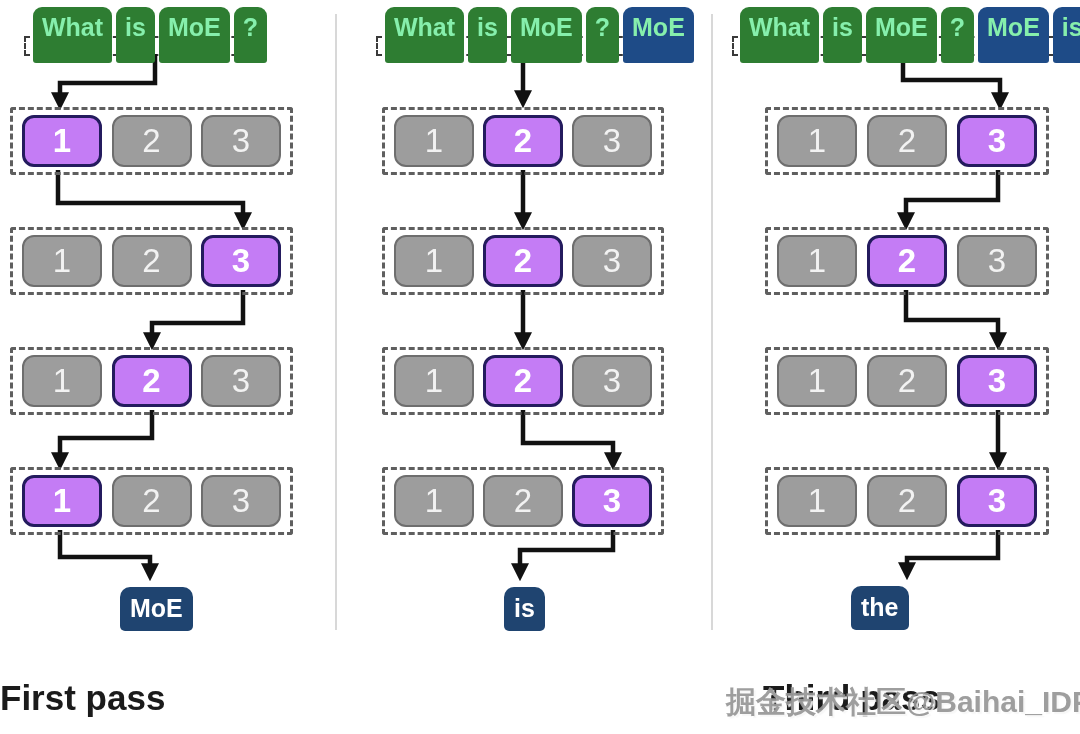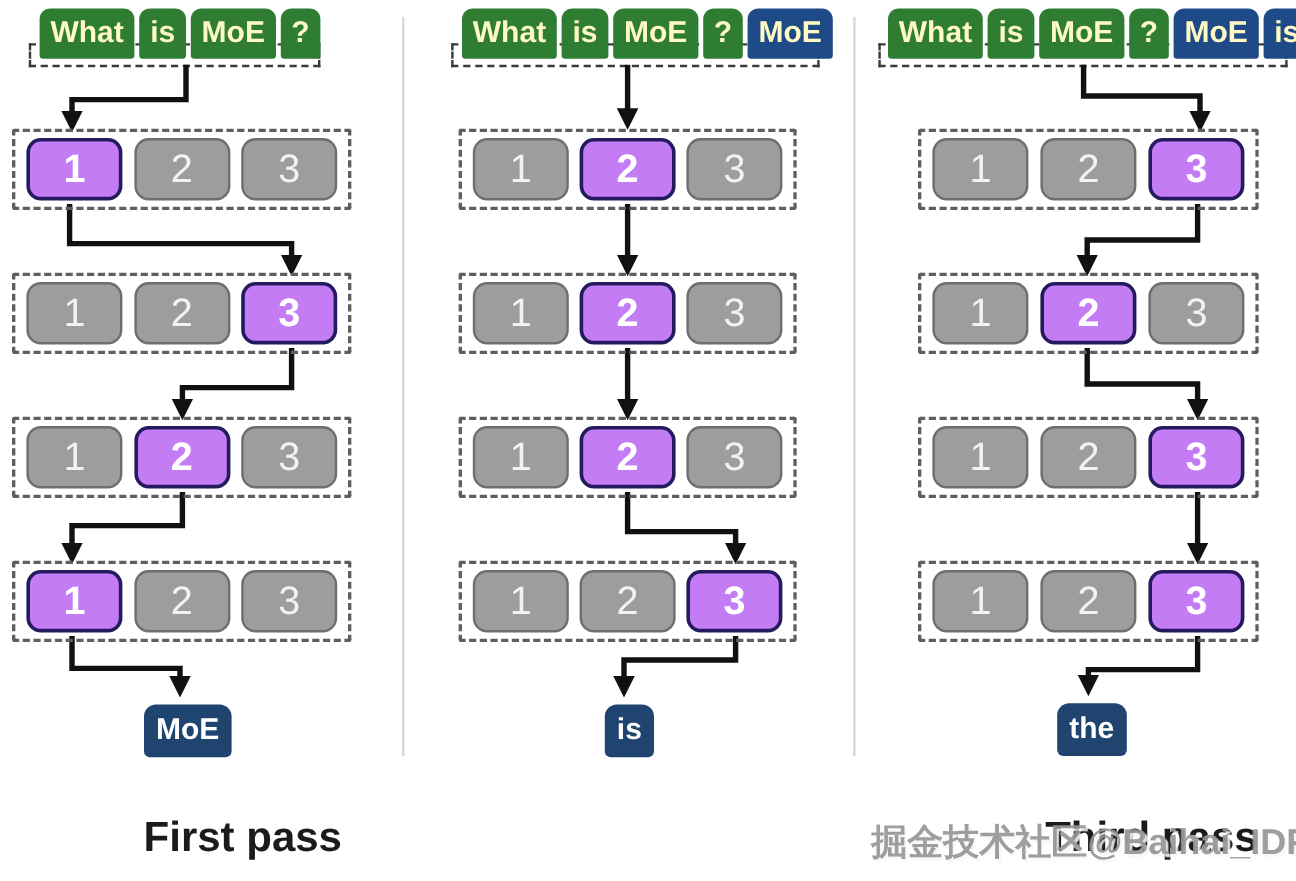--- a/index.html
+++ b/index.html
@@ -2,34 +2,34 @@
 <html><head>
 <meta charset="utf-8">
 <style>
   html,body{margin:0;padding:0;background:#fff;}
   .canvas{position:relative;width:1080px;height:734px;background:#ffffff;
           font-family:"Liberation Sans",sans-serif;overflow:hidden;}
   .divider{position:absolute;top:14px;height:616px;width:2px;background:#d8d8d8;}
   svg.arrows{position:absolute;left:0;top:0;z-index:1;}
   .tok-dash{position:absolute;height:16px;border:2px dashed #3a3a3a;z-index:0;}
   .tokens{position:absolute;display:flex;gap:4px;z-index:2;}
-  .tok{color:#fef9c3;font-weight:700;font-size:25px;line-height:1;padding:8px 9px 9px;
+  .tok{color:#86efac;font-weight:700;font-size:25px;line-height:1;padding:8px 9px 23px;
        border-radius:9px 9px 3px 3px;}
   .tok.green{background:#2e7d32;}
   .tok.navy{background:#1e4b87;}
   .expert-row{position:absolute;height:68px;border:3px dashed #5f5f5f;border-radius:3px;
               box-sizing:border-box;display:flex;align-items:center;
               justify-content:space-between;padding:0 9px;z-index:2;background:transparent;}
   .expert{width:80px;height:52px;border-radius:12px;display:flex;align-items:center;
           justify-content:center;font-size:33px;color:#f2f2f2;background:#9d9d9d;
           border:2px solid #6e6e6e;box-sizing:border-box;}
   .expert.sel{background:#c47cf5;border:3px solid #241b5e;color:#fff;font-weight:700;}
   .out-tok{position:absolute;background:#1f4470;color:#fff;font-weight:700;font-size:25px;
            line-height:1;padding:9px 10px 10px;border-radius:10px 10px 5px 5px;z-index:2;}
-  .pass-label{position:absolute;top:678px;width:285px;text-align:right;font-size:35px;
+  .pass-label{position:absolute;top:678px;width:285px;text-align:left;font-size:35px;
               font-weight:700;color:#1b1b1b;z-index:2;}
   .watermark{position:absolute;left:726px;top:682px;font-size:30px;font-weight:700;
              color:rgba(150,150,150,0.92);text-shadow:2px 2px 1px rgba(246,246,246,0.9);
              white-space:nowrap;z-index:4;}
 </style>
 </head>
 <body>
 
 <div class="canvas">
 
@@ -151,18 +151,18 @@
     <div class="expert">1</div>
     <div class="expert">2</div>
     <div class="expert sel">3</div>
   </div>
   <div class="expert-row" style="left:765px;top:467px;width:284px">
     <div class="expert">1</div>
     <div class="expert">2</div>
     <div class="expert sel">3</div>
   </div>
 
-  <div class="out-tok" style="left:881px;top:586px">the</div>
+  <div class="out-tok" style="left:851px;top:586px">the</div>
   <div class="pass-label" style="left:763px">Third pass</div>
 
   <div class="watermark">掘金技术社区@Baihai_IDP</div>
 
 </div>
 
 </body></html>

